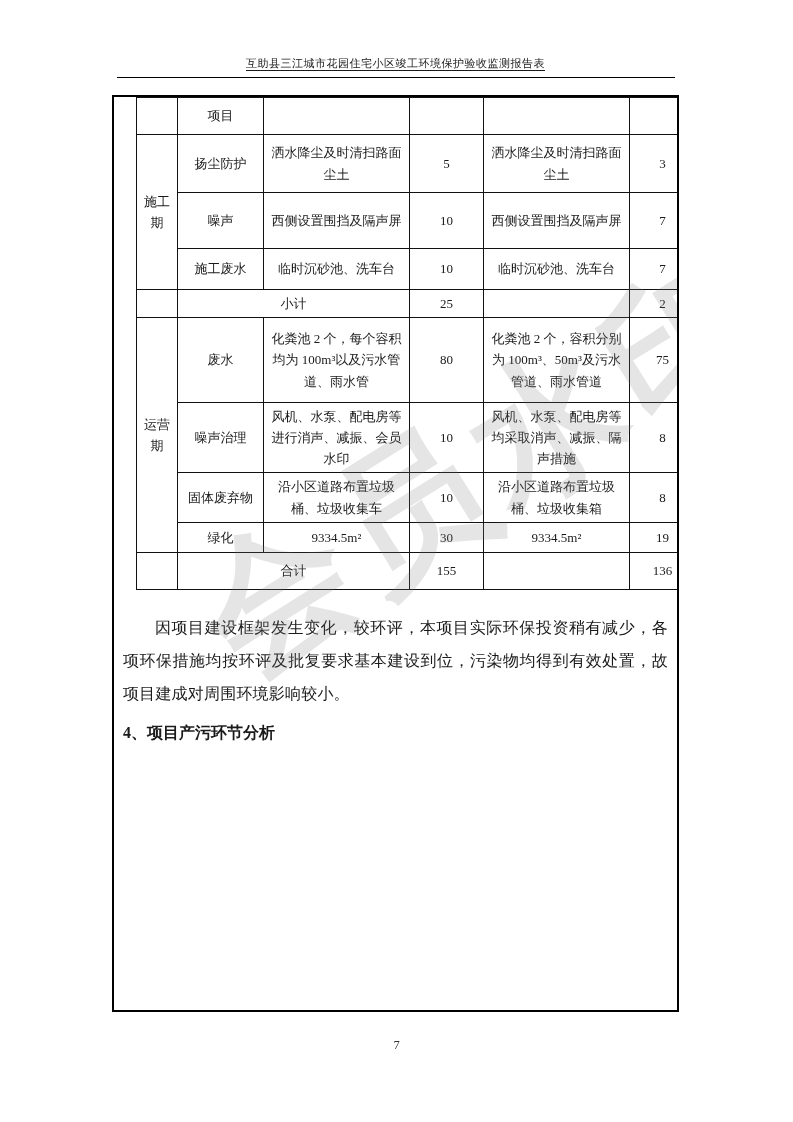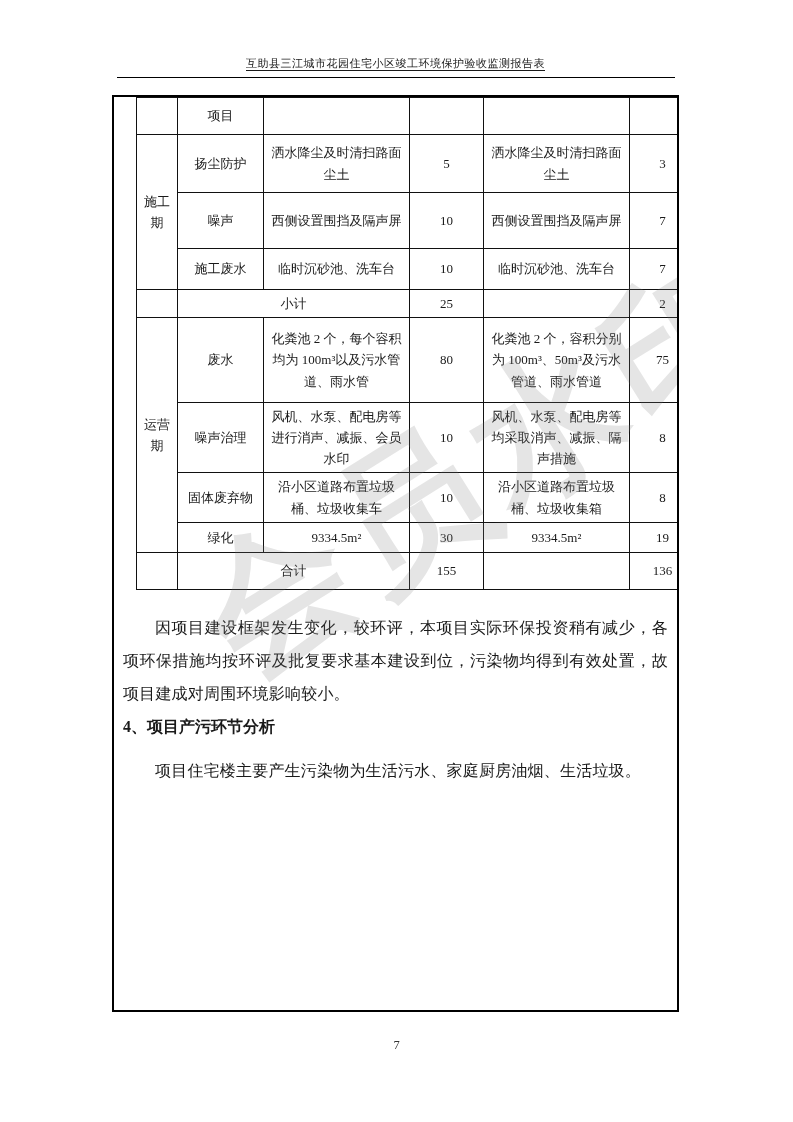--- a/index.html
+++ b/index.html
@@ -32,21 +32,21 @@
     word-break:break-all;
   }
   td.period { font-size:13.5px; line-height:1.9; padding:2px 5px; }
   td.num { font-size:13px; font-family:"Liberation Serif","DejaVu Serif",serif; }
   .text-block { padding:9px 9px 0 9px; position:relative; z-index:1; }
   .text-block p {
     font-size:16px; line-height:33px; text-indent:2em;
     text-align:justify; letter-spacing:0.2px;margin-top:12px;
   }
   .text-block h3 {
-    font-size:16px; line-height:30px; font-weight:bold; margin-top:2px;
+    font-size:16px; line-height:30px; font-weight:bold; margin-top:8px;
   }
   .watermark {
     position:absolute; left:100px; top:438px; z-index:2;
     font-size:150px; letter-spacing:9px; white-space:nowrap;
     color:rgba(125,125,125,0.20); font-weight:bold;
     transform:rotate(-32deg); transform-origin:left center;
     pointer-events:none; user-select:none;
   }
   .page-footer {
     position:absolute; top:1038px; left:0; width:793px;
@@ -147,19 +147,18 @@
         <td class="num">155</td>
         <td></td>
         <td class="num">136</td>
       </tr>
     </tbody>
   </table>
 
   <div class="text-block">
     <p>因项目建设框架发生变化，较环评，本项目实际环保投资稍有减少，各项环保措施均按环评及批复要求基本建设到位，污染物均得到有效处置，故项目建成对周围环境影响较小。</p>
     <h3>4、项目产污环节分析</h3>
-    <p>项目住宅楼主要产生污染物为生活污水、家庭厨房油烟、生活垃圾。</p>
   </div>
 
   <div class="watermark">会员水印</div>
 </div>
 
 <div class="page-footer">7</div>
 
 </body></html>

